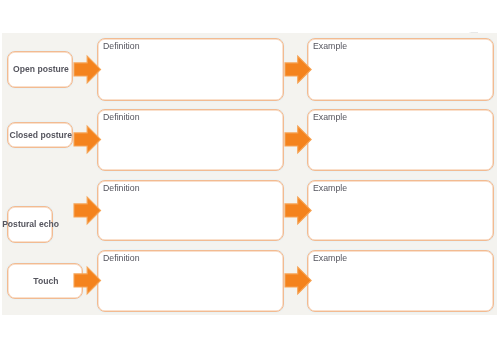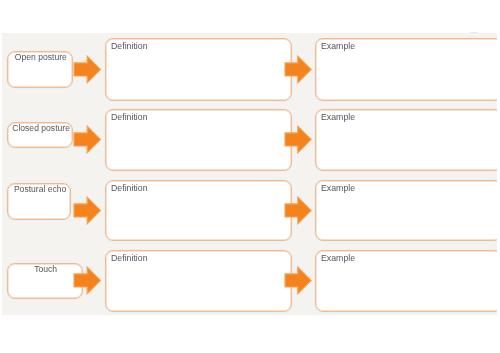--- a/index.html
+++ b/index.html
@@ -8,28 +8,28 @@
        -webkit-font-smoothing:antialiased;}
   #page{position:relative;width:500px;height:353px;background:#ffffff;}
   #soften{position:absolute;left:0;top:0;width:500px;height:353px;}
   #slide{position:absolute;left:2px;top:33px;width:495px;height:282px;
          background:#f4f3ef;overflow:hidden;}
   .row{position:absolute;left:0;top:0;width:495px;height:282px;}
   .term-box{position:absolute;background:#ffffff;border:1px solid #f2bb92;
             border-radius:8px;box-sizing:border-box;
             box-shadow:inset 0 0 0 .7px rgba(243,186,143,.60),
                         0 0 0 1px rgba(226,241,248,.55);
-            display:flex;justify-content:center;}
+            display:flex;align-items:center;justify-content:center;font-weight:bold;}
   .term-label{font-size:9.6px;color:#55555e;line-height:1;white-space:nowrap;
               display:inline-block;
               transform:scaleX(.895) translateY(-0.4px) translateX(0.9px);}
   .field-box{position:absolute;background:#ffffff;border:1px solid #f2bb92;
              border-radius:8px;box-sizing:border-box;
              box-shadow:inset 0 0 0 .7px rgba(243,186,143,.60),
-                        0 0 0 1px rgba(226,241,248,.55);margin-left:8px;}
+                        0 0 0 1px rgba(226,241,248,.55);}
   .field-label{position:absolute;left:5.3px;top:2.2px;font-size:9.8px;
                color:#55555e;line-height:1;white-space:nowrap;
                transform:scaleX(.895);transform-origin:left top;}
   .field-value{position:absolute;left:5.2px;top:15px;right:5px;
                font-size:9.2px;color:#4a4a4a;line-height:1.25;
                transform:scaleX(.92);transform-origin:left top;}
   .arrow{position:absolute;display:block;overflow:visible;}
   #watermark{position:absolute;left:463px;top:32.0px;width:22px;height:3.0px;
              font-size:3.2px;line-height:3.0px;color:#a9a9a6;letter-spacing:.05px;
              text-align:center;white-space:nowrap;overflow:hidden;
@@ -74,21 +74,21 @@
         <span class="field-value"></span>
       </div>
       <svg class="arrow" style="left:70.15px;top:91.30px;width:30.60px;height:30.90px" viewBox="-2 -2 30.60 30.90" xmlns="http://www.w3.org/2000/svg">
         <path d="M0,6.90 L13.15,6.90 L13.15,0 L26.60,13.45 L13.15,26.90 L13.15,20.00 L0,20.00 Z" fill="#f4831e" stroke="#f6a456" stroke-width="1.1" stroke-linejoin="miter"></path>
       </svg>
       <svg class="arrow" style="left:280.55px;top:91.30px;width:30.20px;height:30.90px" viewBox="-2 -2 30.20 30.90" xmlns="http://www.w3.org/2000/svg">
         <path d="M0,6.90 L12.75,6.90 L12.75,0 L26.20,13.45 L12.75,26.90 L12.75,20.00 L0,20.00 Z" fill="#f4831e" stroke="#f6a456" stroke-width="1.1" stroke-linejoin="miter"></path>
       </svg>
     </div>
     <div class="row">
-      <div class="term-box" style="left:5.00px;top:150px;width:64px;height:36.50px">
+      <div class="term-box" style="left:5.00px;top:173px;width:46px;height:36.50px">
         <span class="term-label">Postural echo</span>
       </div>
       <div class="field-box" style="left:94.50px;top:147.00px;width:187.00px;height:60.50px">
         <span class="field-label">Definition</span>
         <span class="field-value"></span>
       </div>
       <div class="field-box" style="left:304.50px;top:147.00px;width:187.00px;height:60.50px">
         <span class="field-label">Example</span>
         <span class="field-value"></span>
       </div>

